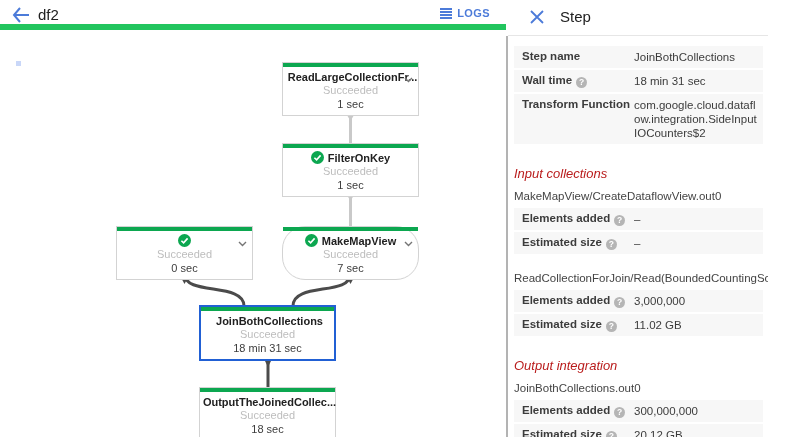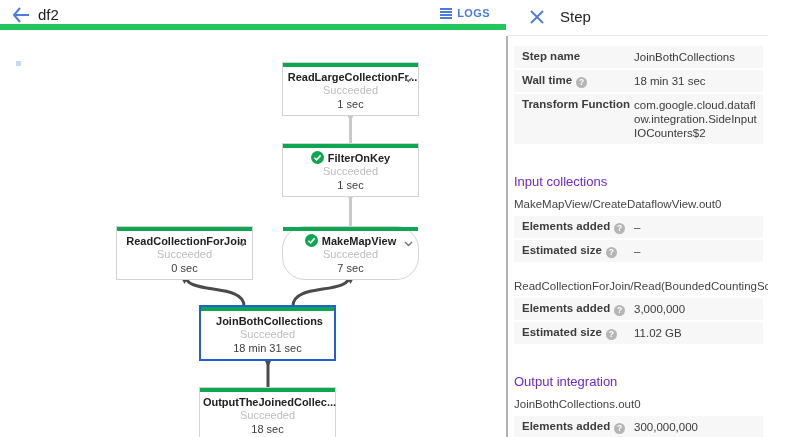--- a/index.html
+++ b/index.html
@@ -51,21 +51,21 @@
 
   .kv { display:flex; align-items:flex-start; background:#f7f7f7; padding:4px 0 4px 8px;
         border-bottom:2px solid #fff; font-size:11.5px; }
   .kv .k { flex:none; width:112px; font-weight:bold; color:#3c3c3c; line-height:13px; }
   .kv .v { flex:1; color:#3c3c3c; word-break:break-all; line-height:14px; padding-right:4px; }
   .help { display:inline-block; width:11px; height:11px; margin-left:4px; border-radius:50%;
           background:#b5b5b5; color:#fff; font-size:8.5px; line-height:11px; text-align:center;
           vertical-align:-1px; cursor:pointer; }
   .help::after { content:"?"; }
 
-  .section-h { margin-top:28px; font-size:13px; color:#6d28d9; }
+  .section-h { margin-top:20px; font-size:13px; color:#b91c1c;font-style:italic; }
   .coll-name { margin:9px 0 6px; font-size:11.5px; color:#444; }
   .coll-name.gap { margin-top:16px; }
 </style>
 </head>
 <body>
 
 <div class="app">
 
   <div class="left-panel">
     <div class="topbar">
@@ -128,21 +128,20 @@
         <div class="node-duration">1 sec</div>
       </div>
 
       <div class="node n2">
         <div class="bar"></div>
         <div class="node-title">
           <svg width="13" height="13" viewBox="0 0 13 13">
               <circle cx="6.5" cy="6.5" r="6.5" fill="#0ca750"></circle>
               <path d="M3.4 6.7 L5.6 8.9 L9.6 4.4" stroke="#fff" stroke-width="1.6" fill="none"></path>
             </svg>
-          <span>ReadCollectionForJoin</span>
           <span class="chev"><svg width="9" height="6">
                 <path d="M1 1 L4.5 4.5 L8 1" stroke="#757575" stroke-width="1.4" fill="none"></path>
               </svg></span>
         </div>
         <div class="node-status">Succeeded</div>
         <div class="node-duration">0 sec</div>
       </div>
 
       <div class="node n3">
         <div class="bar"></div>

